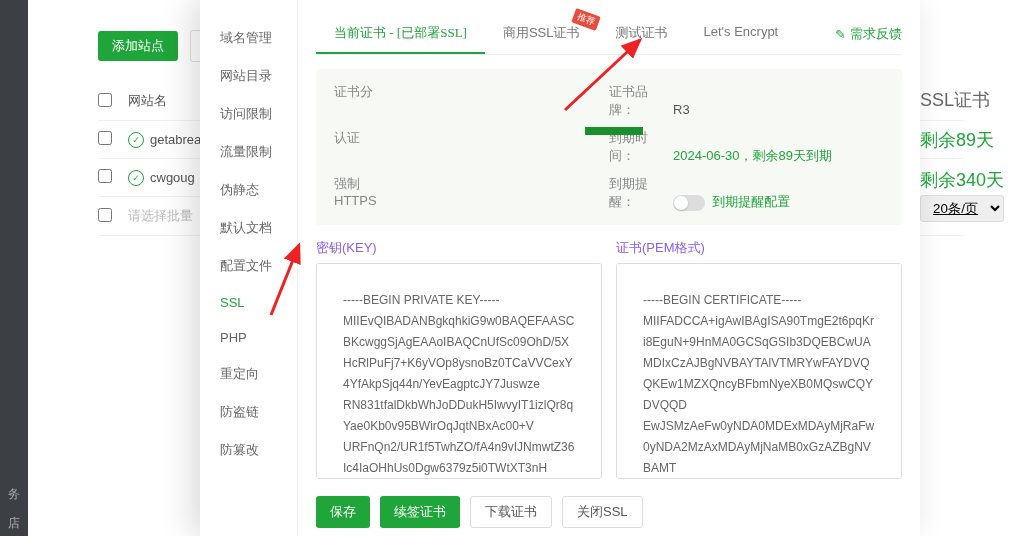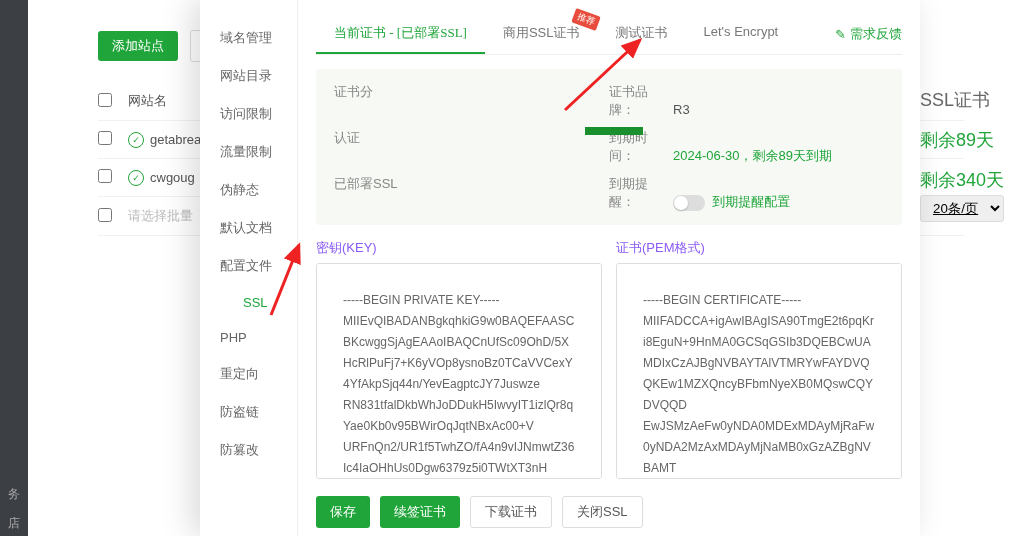--- a/index.html
+++ b/index.html
@@ -18,21 +18,21 @@
 .shield { width: 16px; height: 16px; border: 1.5px solid #20a53a; border-radius: 50%; display: inline-flex; align-items: center; justify-content: center; font-size: 9px; color: #20a53a; }
 .bg-right { position: absolute; right: 20px; top: 80px; font-size: 18px; color: #666; }
 .bg-right div { padding: 8px 0; }
 .green-t { color: #20a53a; }
 .pager { position: absolute; right: 20px; top: 195px; display: flex; gap: 8px; align-items: center; color: #888; }
 .pager select { border: 1px solid #ddd; padding: 4px 8px; border-radius: 3px; text-decoration: underline; }
 
 .modal { position: absolute; left: 200px; top: 0; width: 720px; height: 536px; background: #fff; box-shadow: -8px 0 30px rgba(0,0,0,.15); display: flex; }
 .m-side { width: 98px; border-right: 1px solid #eee; padding-top: 19px; }
 .m-side-item { padding: 10px 20px; color: #666; cursor: pointer; font-size: 13px; }
-.m-side-item.active { color: #20a53a; font-weight: 500; margin-left: 23px; }
+.m-side-item.active { color: #20a53a; font-weight: 500; }
 .m-main { flex: 1; padding: 14px 18px 0 18px; overflow: hidden; }
 .tabs { display: flex; border-bottom: 1px solid #eee; position: relative; }
 .tab { padding: 10px 18px; color: #777; cursor: pointer; position: relative; font-size: 13px; }
 .tab.active { color: #20a53a; border-bottom: 2px solid #20a53a; font-family: Liberation Serif, serif; }
 .tab-badge { position: absolute; top: -2px; right: -2px; background: #e74c3c; color: #fff; font-size: 9px; padding: 1px 4px; transform: rotate(20deg); border-radius: 2px; }
 .feedback { margin-left: auto; color: #20a53a; padding: 10px 0; display: flex; align-items: center; gap: 4px; font-size: 13px; }
 .info-box { background: #f6f9f4; border-radius: 4px; padding: 14px 18px; margin-top: 14px; display: grid; grid-template-columns: 1fr 1fr; row-gap: 10px; font-size: 13px; }
 .info-box .lbl { color: #888; display: inline-block; width: 64px; }
 .info-box .val { color: #555; }
 .toggle { display: inline-block; width: 32px; height: 16px; background: #ddd; border-radius: 8px; position: relative; vertical-align: middle; }
@@ -120,21 +120,21 @@
           <span>✎</span>
           <span>需求反馈</span>
         </div>
     </div>
 
     <div class="info-box">
       <div><span class="lbl">证书分</span></div>
       <div><span class="lbl">证书品牌：</span><span class="val">R3</span></div>
       <div><span class="lbl">认证</span></div>
       <div><span class="lbl">到期时间：</span><span class="green-t">2024-06-30，剩余89天到期</span></div>
-      <div><span class="lbl">已部署SSL</span></div>
+      <div><span class="lbl">强制HTTPS</span></div>
       <div><span class="lbl">到期提醒：</span><span class="toggle"></span>&nbsp;&nbsp;<span class="green-t">到期提醒配置</span></div>
     </div>
 
     <div class="key-row">
       <div class="key-col">
         <div class="hdr">密钥(KEY)</div>
         <textarea style="">-----BEGIN PRIVATE KEY-----
 MIIEvQIBADANBgkqhkiG9w0BAQEFAASCBKcwggSjAgEAAoIBAQCnUfSc09OhD/5X
 HcRlPuFj7+K6yVOp8ysnoBz0TCaVVCexY4YfAkpSjq44n/YevEagptcJY7Juswze
 RN831tfalDkbWhJoDDukH5IwvyIT1izlQr8qYae0Kb0v95BWirOqJqtNBxAc00+V

